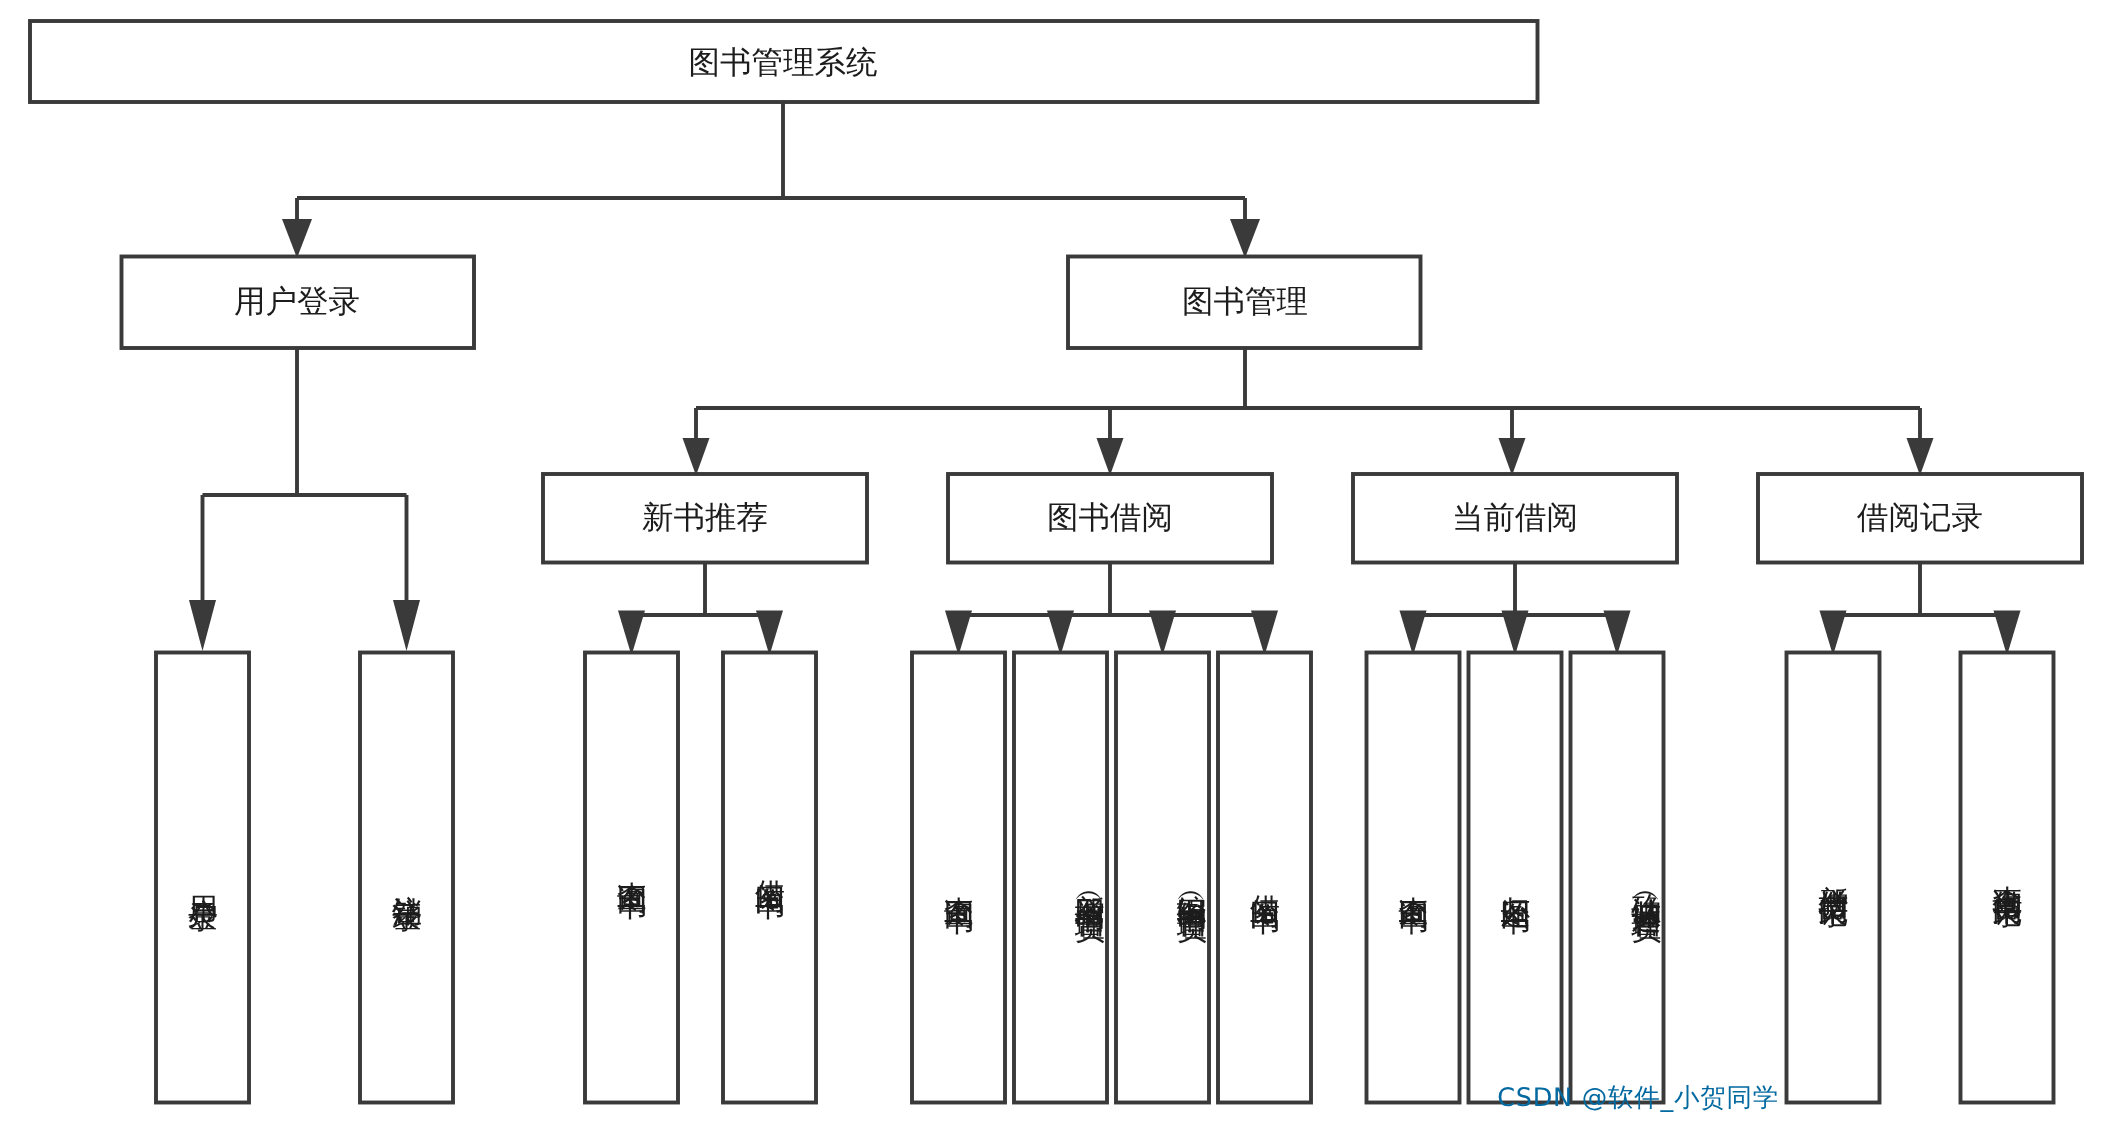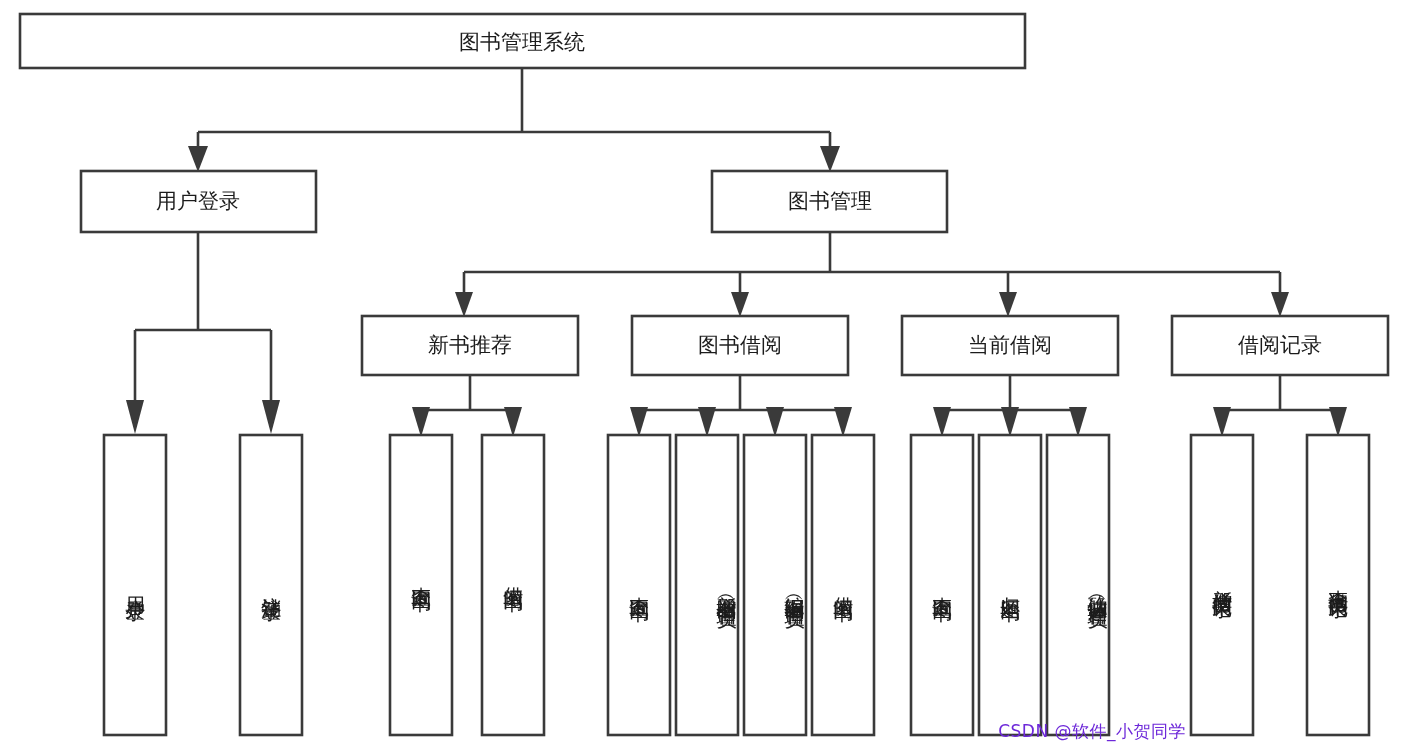--- a/index.html
+++ b/index.html
@@ -66,21 +66,21 @@
   }
   .vlabel.mid {
     align-items: center;
   }
   .watermark {
     position: absolute;
     right: 8px;
     bottom: 4px;
     font-family: "DejaVu Sans", "Liberation Sans", sans-serif;
     font-size: 17px;
-    color: #6d28d9;
+    color: #0369a1;
     white-space: nowrap;
     letter-spacing: 0.5px;
   }
 </style>
 </head>
 <body>
 
 <div id="diagram-root">
 
   <svg id="tree-svg" viewBox="0 0 1405 747">

